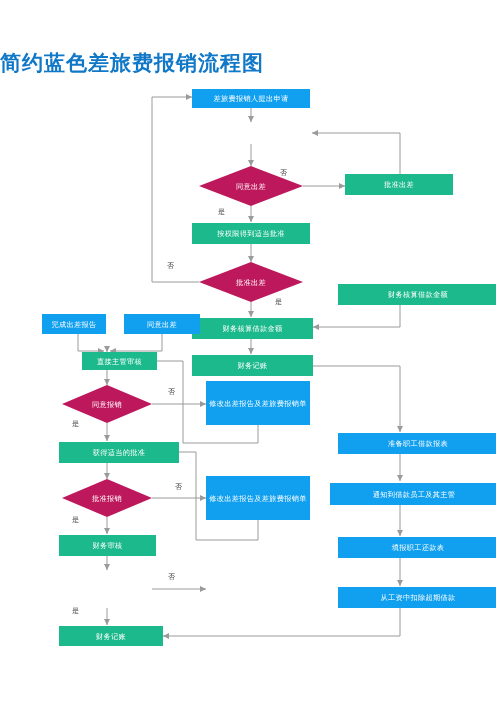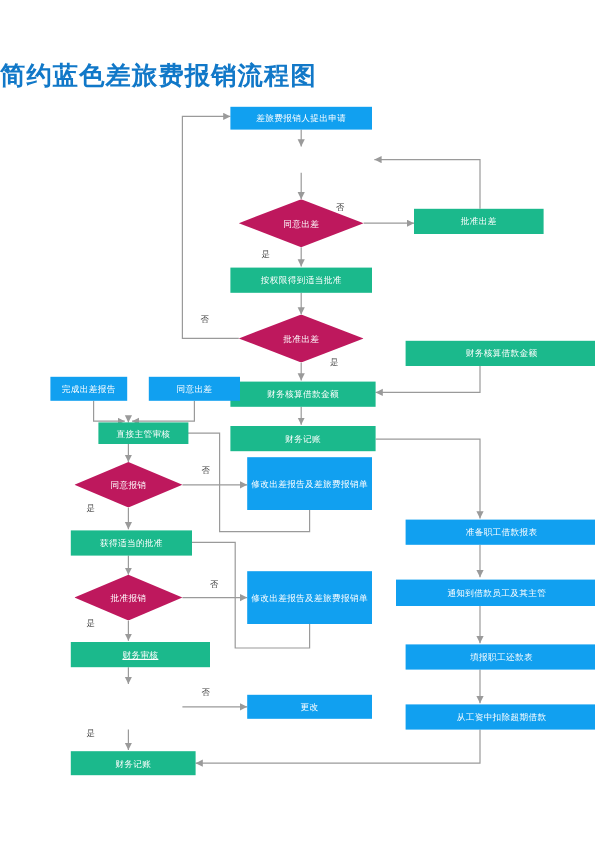--- a/index.html
+++ b/index.html
@@ -160,30 +160,29 @@
   <div class="node rect-blue" style="left:42px;top:314px;width:64px;height:20px;">完成出差报告</div>
 
   <div class="node rect-blue" style="left:124px;top:314px;width:76px;height:20px;">同意出差</div>
 
   <div class="node rect-green" style="left:70px;top:352px;width:75px;height:18px;margin-left:12px;">直接主管审核</div>
 
   <div class="diamond" style="left:62px;top:385px;width:90px;height:38px;">同意报销</div>
 
   <div class="node rect-blue" style="left:206px;top:381px;width:104px;height:44px;">修改出差报告及差旅费报销单</div>
 
-  <div class="node rect-green" style="left:59px;top:442px;width:101px;height:21px;">获得适当的批准</div>
+  <div class="node rect-green" style="left:59px;top:442px;width:120px;height:21px;">获得适当的批准</div>
 
   <div class="diamond" style="left:62px;top:479px;width:90px;height:38px;">批准报销</div>
 
   <div class="node rect-blue" style="left:206px;top:476px;width:104px;height:44px;">修改出差报告及差旅费报销单</div>
 
-  <div class="node rect-green" style="left:59px;top:535px;width:116px;height:21px;text-decoration:underline;">财务审核</div>
-
-
-  <div class="node rect-blue" style="left:206px;top:579px;width:104px;height:20px;">更改</div>
+  <div class="node rect-green" style="left:59px;top:535px;width:97px;height:21px;">财务审核</div>
+
+
 
   <div class="node rect-green" style="left:59px;top:626px;width:104px;height:20px;">财务记账</div>
 
   <div class="node rect-blue" style="left:338px;top:433px;width:160px;height:21px;">准备职工借款报表</div>
 
   <div class="node rect-blue" style="left:330px;top:483px;width:168px;height:22px;">通知到借款员工及其主管</div>
 
   <div class="node rect-blue" style="left:338px;top:537px;width:160px;height:21px;">填报职工还款表</div>
 
   <div class="node rect-blue" style="left:338px;top:587px;width:160px;height:21px;">从工资中扣除超期借款</div>

